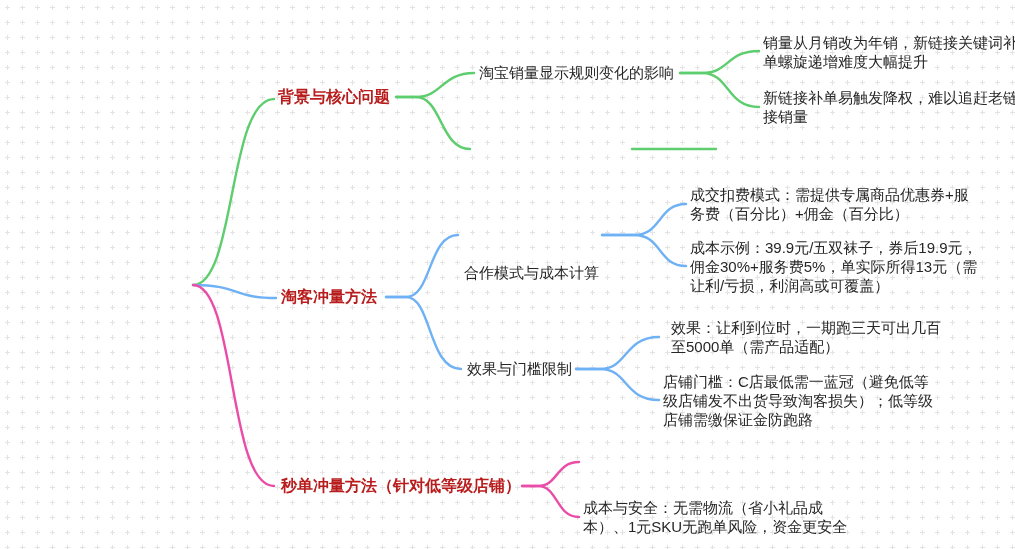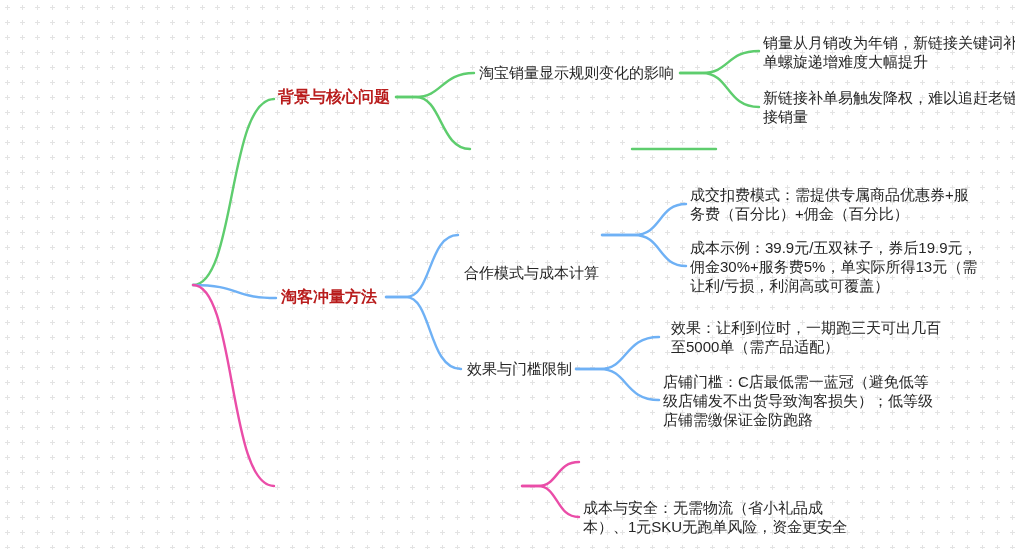--- a/index.html
+++ b/index.html
@@ -84,17 +84,18 @@
   <div class="node leaf" style="left:690px;top:185px;width:288px;">成交扣费模式：需提供专属商品优惠券+服务费（百分比）+佣金（百分比）</div>
 
   <div class="node leaf" style="left:690px;top:238px;width:296px;">成本示例：39.9元/五双袜子，券后19.9元，佣金30%+服务费5%，单实际所得13元（需让利/亏损，利润高或可覆盖）</div>
 
   <div class="node level2 vcenter" style="left:467px;top:369px;">效果与门槛限制</div>
 
   <div class="node leaf" style="left:663px;top:318px;width:275px;margin-left:8px;">效果：让利到位时，一期跑三天可出几百至5000单（需产品适配）</div>
 
   <div class="node leaf" style="left:663px;top:372px;width:275px;">店铺门槛：C店最低需一蓝冠（避免低等级店铺发不出货导致淘客损失）；低等级店铺需缴保证金防跑路</div>
 
+  <div class="node level1 vcenter" style="left:281px;top:486px;">秒单冲量方法（针对低等级店铺）</div>
 
 
   <div class="node leaf" style="left:583px;top:498px;width:276px;">成本与安全：无需物流（省小礼品成本）、1元SKU无跑单风险，资金更安全</div>
 
 </div>
 
 </body></html>

